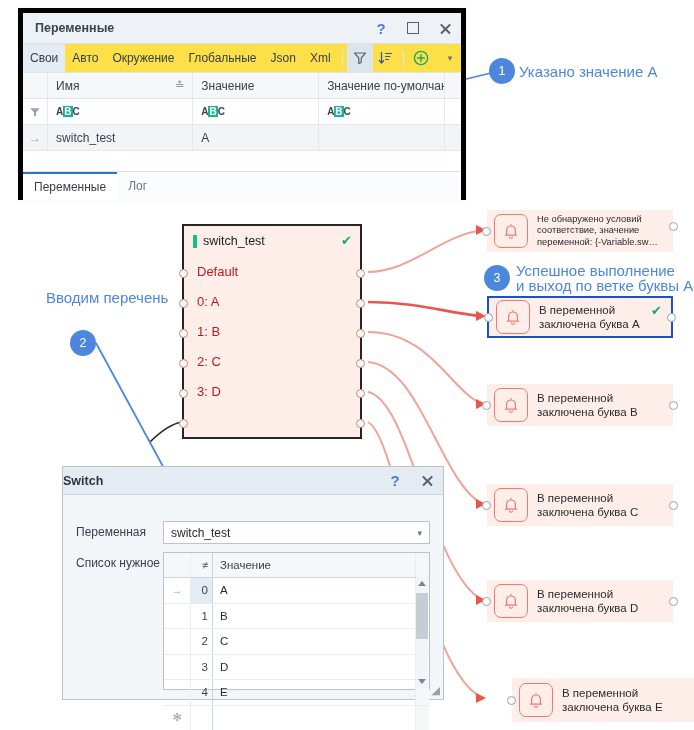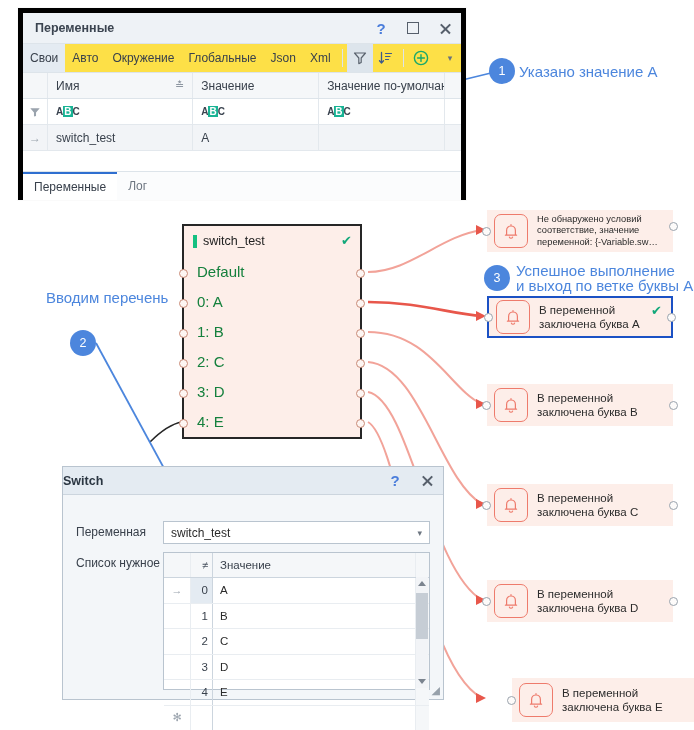--- a/index.html
+++ b/index.html
@@ -74,21 +74,21 @@
   
   #switch-node{
     left:182px;top:224px;width:180px;height:215px;
     background:#fdeee9;border:2px solid #262626;box-sizing:border-box;
   }
   #switch-node-title{
     display:flex;align-items:center;height:30px;padding-left:9px;font-size:12.5px;color:#222;
   }
   .greenbar{width:4px;height:13px;background:#14c081;margin-right:6px;}
   #node-check{position:absolute;right:8px;top:7px;color:#12a87a;font-size:13px;font-weight:bold;}
-  .noderow{height:30px;display:flex;align-items:center;padding-left:13px;font-size:15px;color:#15803d;}
+  .noderow{height:30px;display:flex;align-items:center;padding-left:13px;font-size:13px;color:#b91c1c;}
   .port{
     position:absolute;width:9px;height:9px;border-radius:50%;
     background:#fdf5f2;border:1.3px solid #c98a76;box-sizing:border-box;
   }
 
   
   .notif{
     position:absolute;width:186px;background:#fdeee9;box-sizing:border-box;
     display:flex;align-items:center;padding:8px 7px;
   }
@@ -294,21 +294,20 @@
     <span class="greenbar"></span>
     <span>switch_test</span>
   </div>
   <div id="node-check">✔</div>
 
   <div class="noderow">Default</div>
   <div class="noderow">0: A</div>
   <div class="noderow">1: B</div>
   <div class="noderow">2: C</div>
   <div class="noderow">3: D</div>
-  <div class="noderow">4: E</div>
 
   <div class="port" style="left:-5px;top:43px;"></div>
   <div class="port" style="left:-5px;top:73px;"></div>
   <div class="port" style="left:-5px;top:103px;"></div>
   <div class="port" style="left:-5px;top:133px;"></div>
   <div class="port" style="left:-5px;top:163px;"></div>
   <div class="port" style="left:-5px;top:193px;"></div>
 
   <div class="port" style="right:-5px;top:43px;"></div>
   <div class="port" style="right:-5px;top:73px;"></div>

